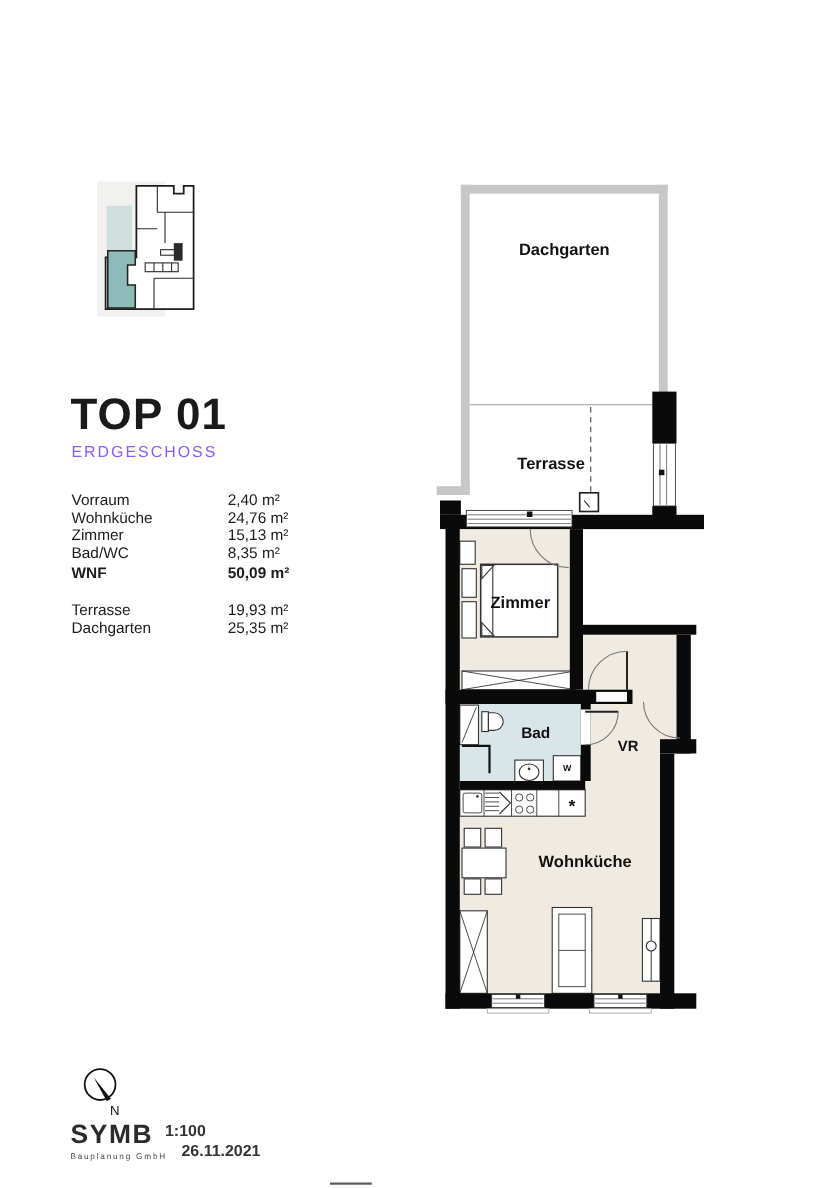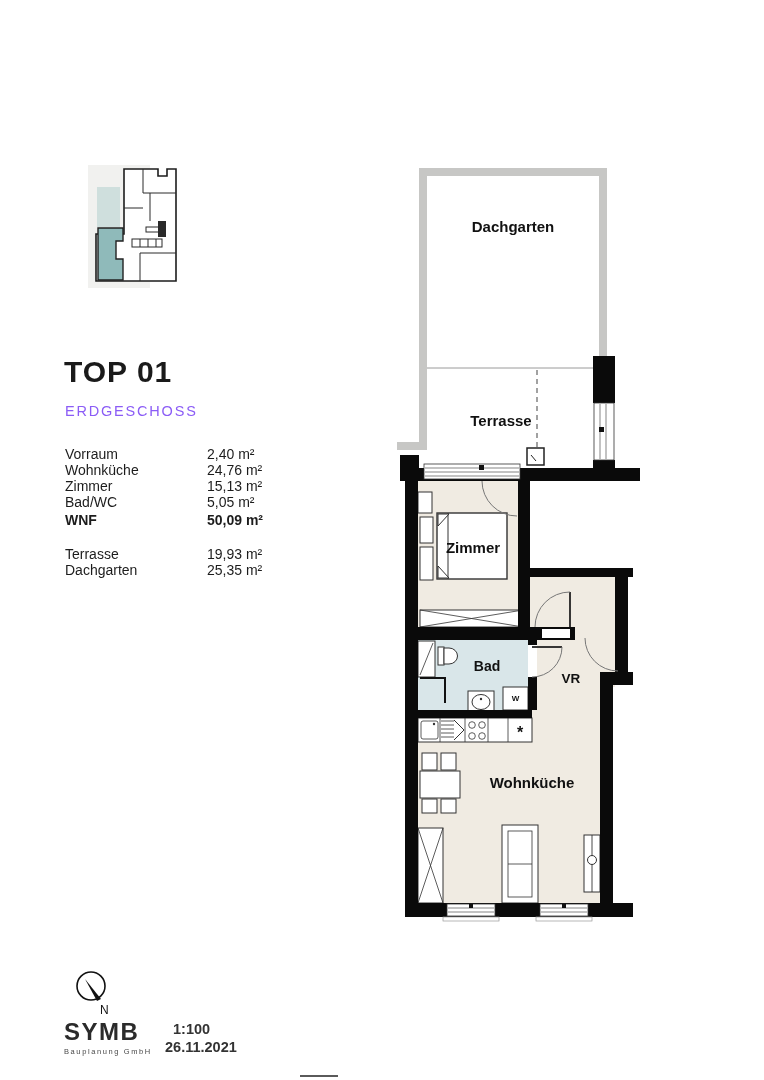--- a/index.html
+++ b/index.html
@@ -1,21 +1,21 @@
 <!DOCTYPE html>
 <html style="--floor: #f0ebe2; --bad-floor: #d9e6e9; --wall: #0a0a0a; --terrace-wall: #c7c7c5; --keyplan-bg: #f1f1ef; --keyplan-terrace: #cfdfdd; --keyplan-highlight: #8fbaba;"><head>
 <meta charset="utf-8">
 <style>
   html,body{margin:0;padding:0;background:#fff;}
   .page{position:relative;width:764px;height:1080px;background:#fff;overflow:hidden;
         font-family:"Liberation Sans","DejaVu Sans",sans-serif;color:#1c1c1c;}
   .abs{position:absolute;}
   
   .keyplan{left:88px;top:163px;width:95px;height:125px;}
-  .title{left:64px;top:357px;font-size:30px;font-weight:bold;letter-spacing:1px;color:#1a1a1a;line-height:1;}
+  .title{left:64px;top:357px;font-size:40px;font-weight:bold;letter-spacing:1px;color:#1a1a1a;line-height:1;}
   .floorlbl{left:65px;top:403px;font-size:14.5px;letter-spacing:1.8px;color:#8b5cf6;}
   .arow{left:65px;width:230px;height:16px;font-size:14px;line-height:16px;color:#1c1c1c;}
   .arow .val{position:absolute;left:142px;top:0;}
   .bold{font-weight:bold;}
   
   .plan{left:395px;top:155px;width:260px;height:770px;}
   .floor{fill:var(--floor,#f0ebe2);}
   .badfloor{fill:var(--bad-floor,#d9e6e9);}
   .wall rect{fill:var(--wall,#0a0a0a);}
   .gwall rect{fill:var(--terrace-wall,#c7c7c5);}
@@ -27,21 +27,21 @@
   .lbl{font-family:"Liberation Sans","DejaVu Sans",sans-serif;font-weight:bold;fill:#111;text-anchor:middle;}
   
   .kmbg{fill:var(--keyplan-bg,#f1f1ef);}
   .kmter{fill:var(--keyplan-terrace,#cfdfdd);}
   .kmapt{fill:var(--keyplan-highlight,#8fbaba);stroke:#222;stroke-width:1.4;}
   .kmline{stroke:#2a2a2a;stroke-width:1;fill:none;}
   
   .north{left:56px;top:950px;width:70px;height:70px;}
   .logo{left:64px;top:1020px;font-size:24px;font-weight:bold;letter-spacing:1.5px;color:#2b2b2b;line-height:1;}
   .logosub{left:64px;top:1047px;font-size:7.5px;letter-spacing:1.6px;color:#4a4a4a;}
-  .scale{left:173px;top:1021px;font-size:14.5px;font-weight:bold;color:#333;}
+  .scale{left:150px;top:1021px;font-size:14.5px;font-weight:bold;color:#333;}
   .pdate{left:165px;top:1039px;font-size:14.5px;font-weight:bold;color:#333;}
   .edgemark{left:300px;top:1075px;width:38px;height:2px;background:#5a5a5a;}
 </style>
 </head>
 <body>
 
 <div class="page">
 
   <svg class="abs keyplan" viewBox="0 0 95 125">
     <rect class="kmbg" x="0" y="2" width="62" height="123"></rect>
@@ -67,21 +67,21 @@
   <div class="abs arow" style="top:462px">
     <span>Wohnküche</span>
     <span class="val">24,76 m²</span>
   </div>
   <div class="abs arow" style="top:478px">
     <span>Zimmer</span>
     <span class="val">15,13 m²</span>
   </div>
   <div class="abs arow" style="top:494px">
     <span>Bad/WC</span>
-    <span class="val">5,05 m²</span>
+    <span class="val">8,35 m²</span>
   </div>
   <div class="abs arow bold" style="top:512px">
     <span>WNF</span>
     <span class="val">50,09 m²</span>
   </div>
   <div class="abs arow" style="top:546px">
     <span>Terrasse</span>
     <span class="val">19,93 m²</span>
   </div>
   <div class="abs arow" style="top:562px">

